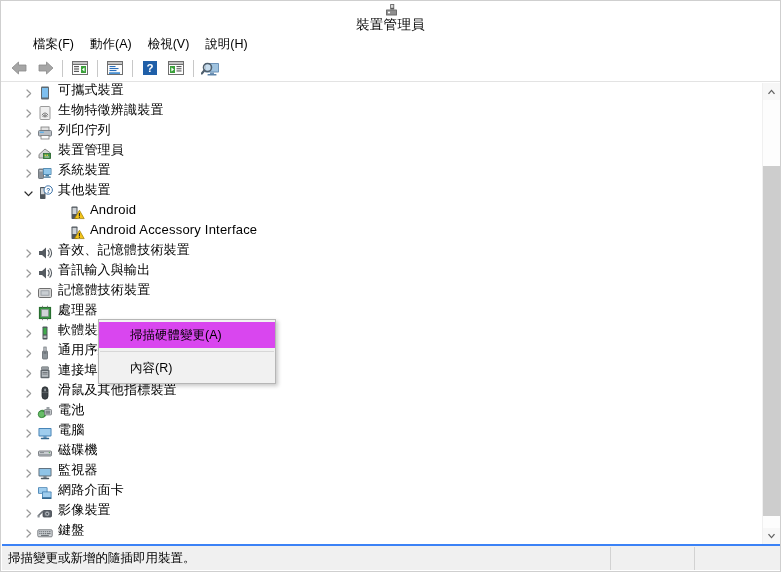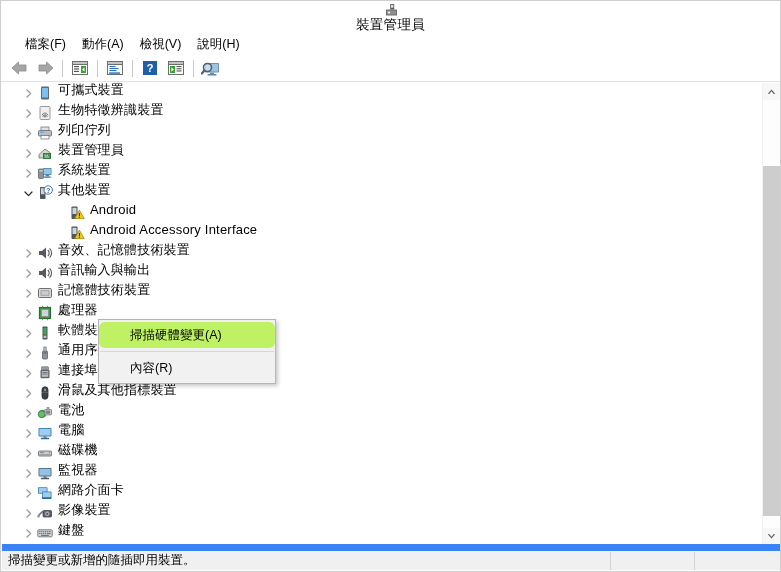--- a/index.html
+++ b/index.html
@@ -40,21 +40,21 @@
     display: flex; align-items: center; justify-content: center;
     background: transparent;
   }
   .win-btn svg { display: block; }
 
   
   .menubar {
     position: absolute; top: 32px; left: 0;
     width: 779px; height: 22px;
     background: #ffffff;
-    display: flex; align-items: center; padding-left: 16px;
+    display: flex; align-items: center; padding-left: 24px;
   }
   .menu-item {
     font-size: 12.5px; color: #000; padding: 2px 8px;
     line-height: 1; user-select: none; white-space: nowrap;
   }
 
   
   .toolbar {
     position: absolute; top: 54px; left: 0;
     width: 779px; height: 27px;
@@ -136,31 +136,31 @@
     padding: 2px 0 2px 0;
     z-index: 40;
   }
   .ctx-item {
     height: 26px;
     display: flex; align-items: center;
     padding-left: 31px;
     font-size: 12.5px; color: #000;
     user-select: none; white-space: nowrap;
   }
-  .ctx-item.sel { background: #bef264; border-radius: 6px; }
+  .ctx-item.sel { background: #d946ef; }
   .ctx-sep {
     height: 1px; background: #d7d7d7; margin: 3px 1px 3px 1px;
   }
 
   
   .statusbar {
     position: absolute; left: 1px; bottom: 1px;
     width: 778px; height: 26px;
     background: #f0f0f0;
-    border-top: 7px solid #3b82f6;
+    border-top: 2px solid #3b82f6;
     display: flex; align-items: center;
   }
   .status-text {
     font-size: 12.5px; color: #000; padding-left: 6px;
     line-height: 1; white-space: nowrap;
   }
   .status-sep {
     position: absolute; top: 1px; bottom: 0;
     width: 1px; background: #d2d2d2;
   }

